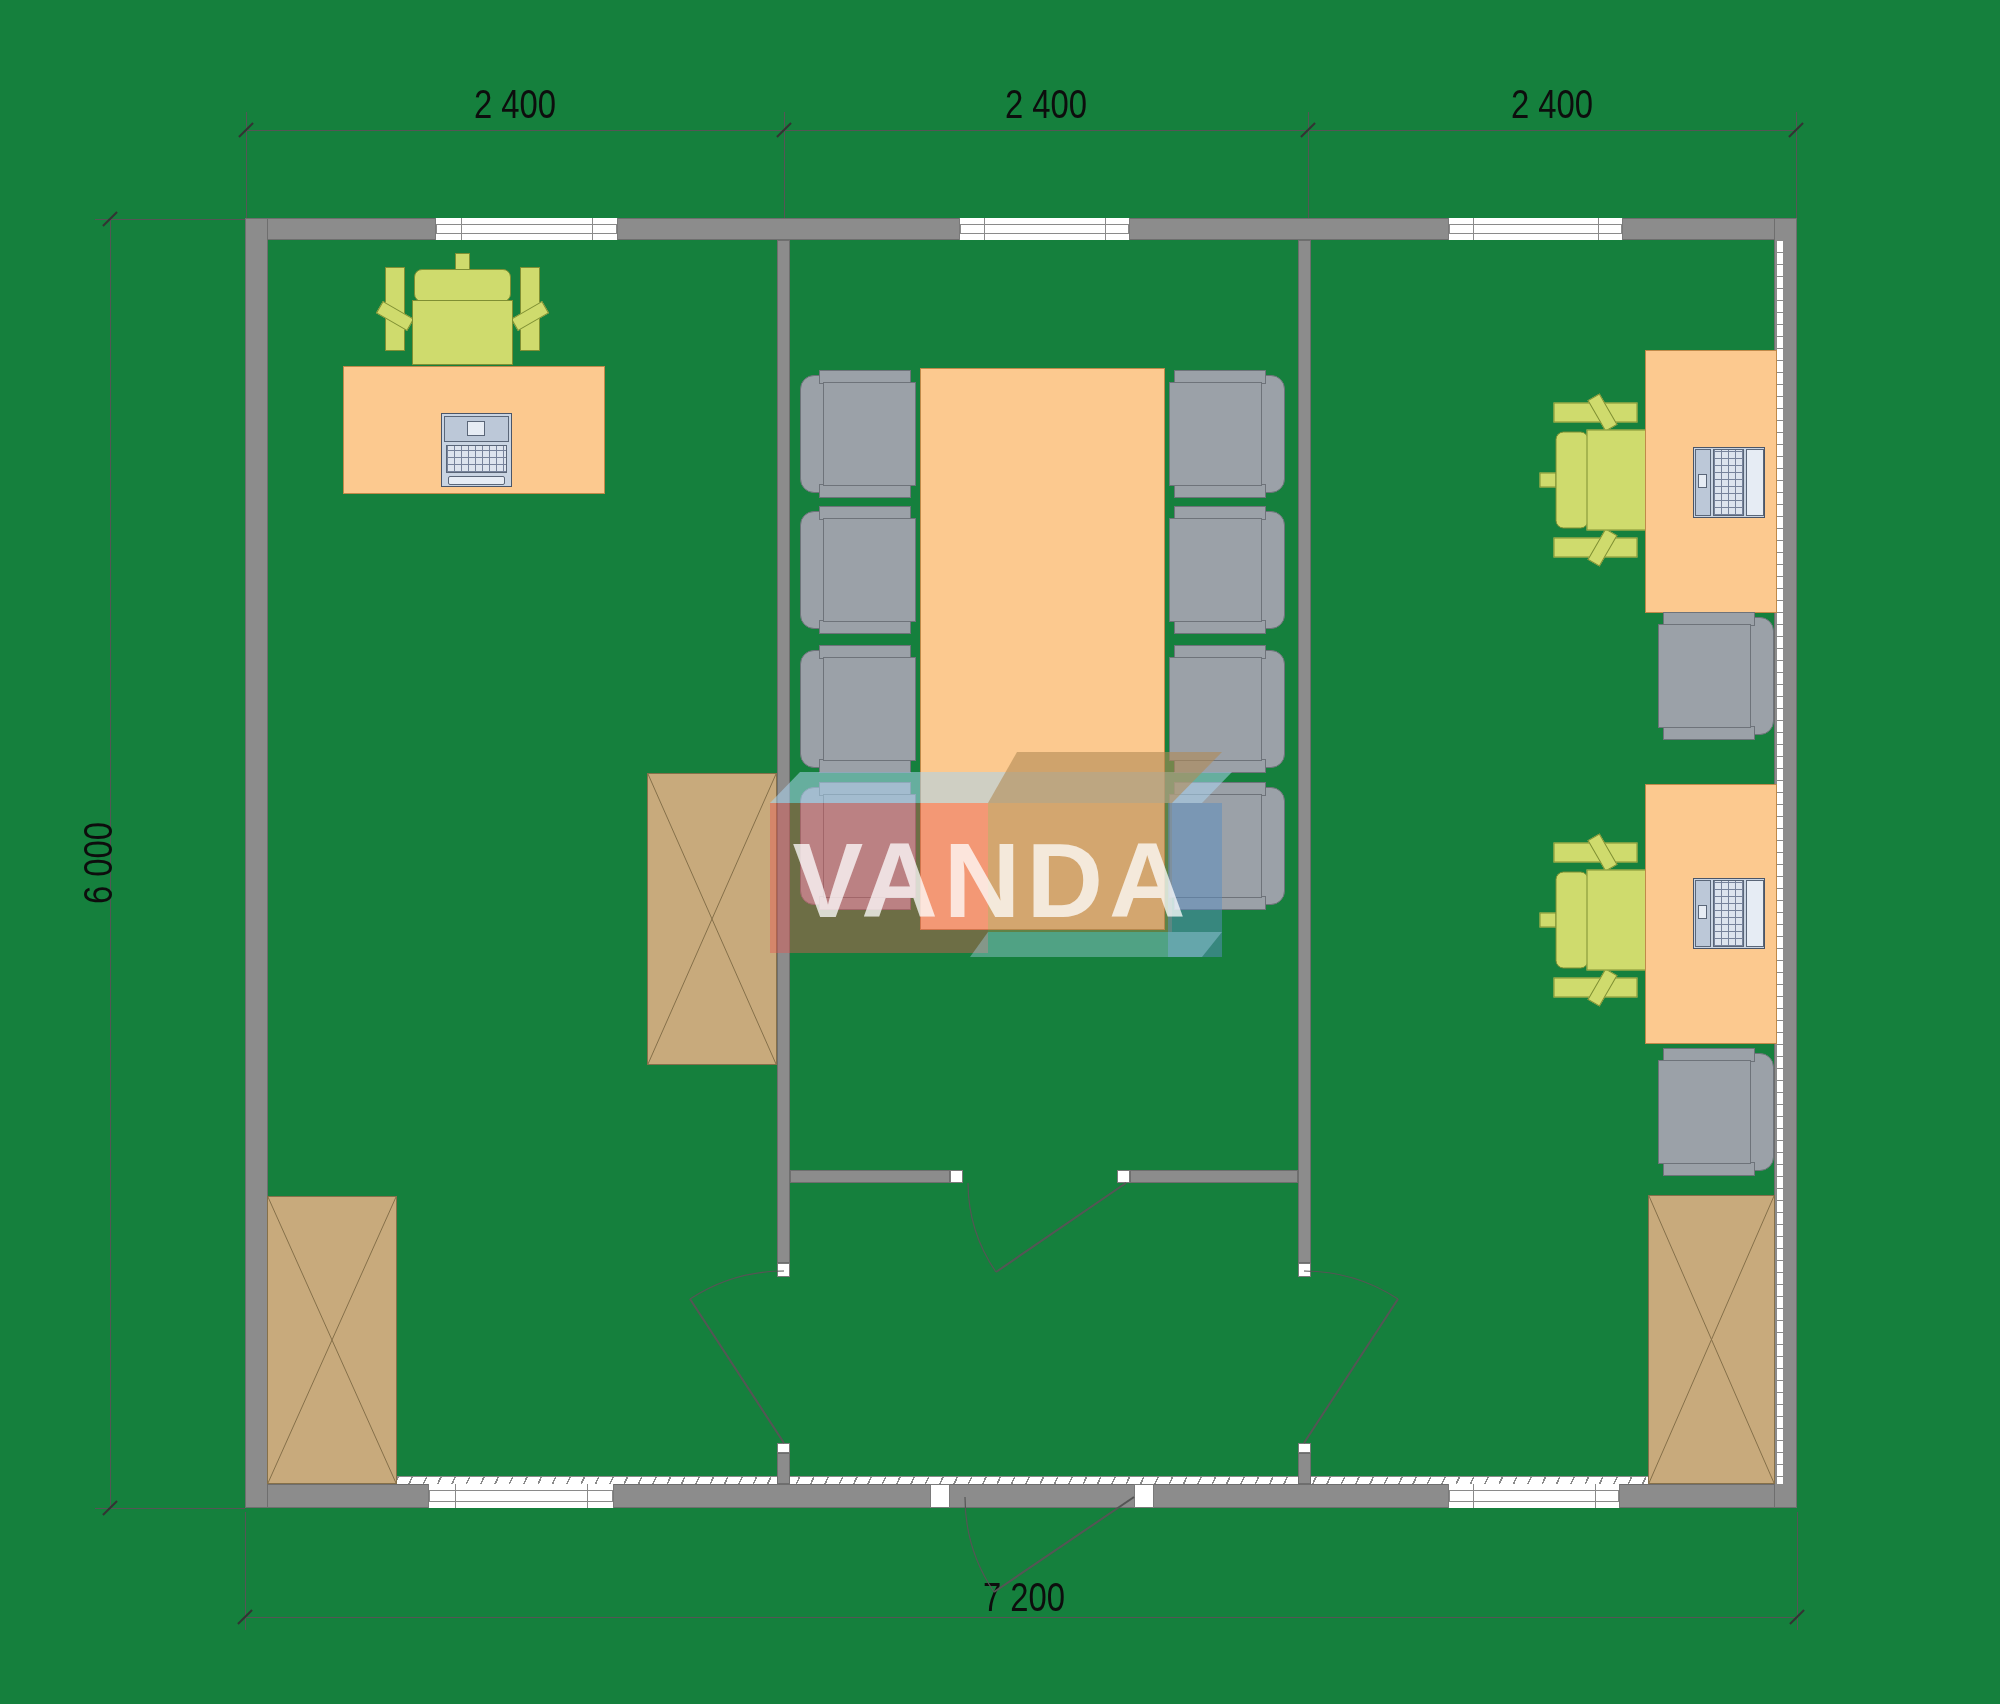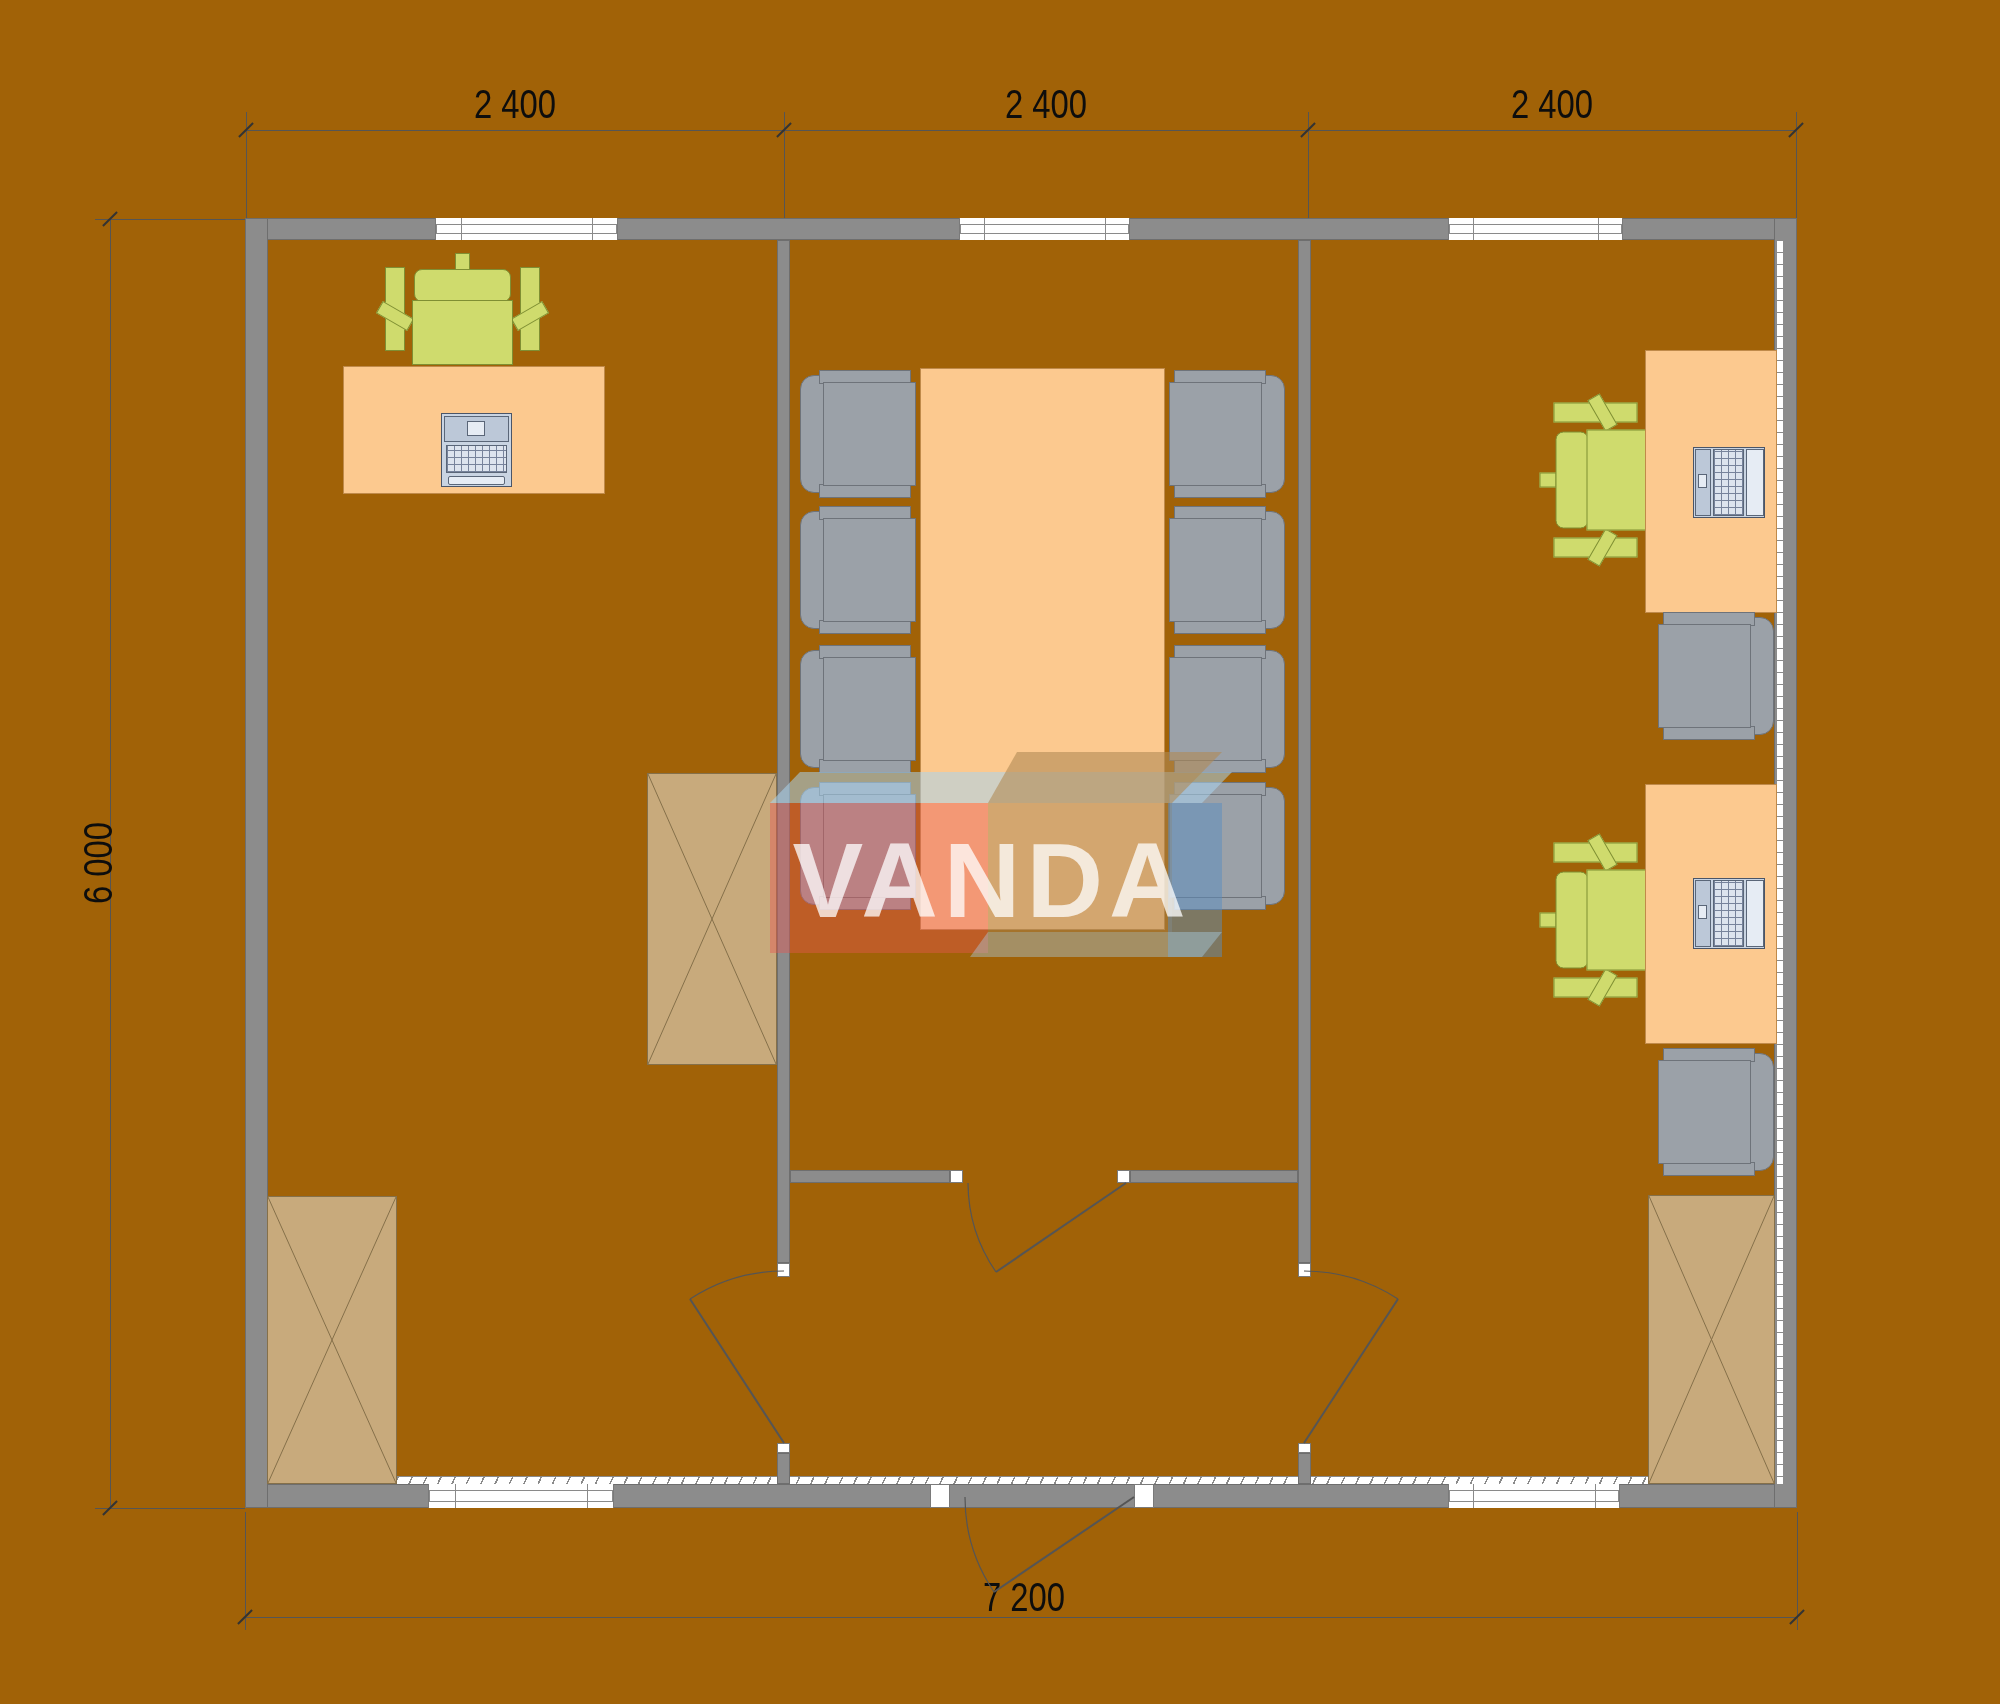--- a/index.html
+++ b/index.html
@@ -1,17 +1,17 @@
 <!DOCTYPE html>
 <html><head>
 <meta charset="utf-8">
 <style>
   html,body{margin:0;padding:0;background:#fff}
   *{box-sizing:border-box}
-  #plan{position:relative;width:2000px;height:1704px;background:#a16207;overflow:hidden;
+  #plan{position:relative;width:2000px;height:1704px;background:#15803d;overflow:hidden;
         font-family:"Liberation Sans",sans-serif}
   
   .wall{position:absolute;background:#8c8c8c;border:1px solid #6e6e6e}
   .cap{position:absolute;background:#fff;border:1px solid #7a7a7a}
   
   .window{position:absolute;background:#fff;border-left:1px solid #7a7a7a;border-right:1px solid #7a7a7a}
   .window .frame{position:absolute;left:0;right:0;top:26%;bottom:26%;border:1px solid #8a8a8a}
   .window i{position:absolute;top:0;bottom:0;width:1px;background:#8a8a8a}
   
   .dline{position:absolute;background:#555}

